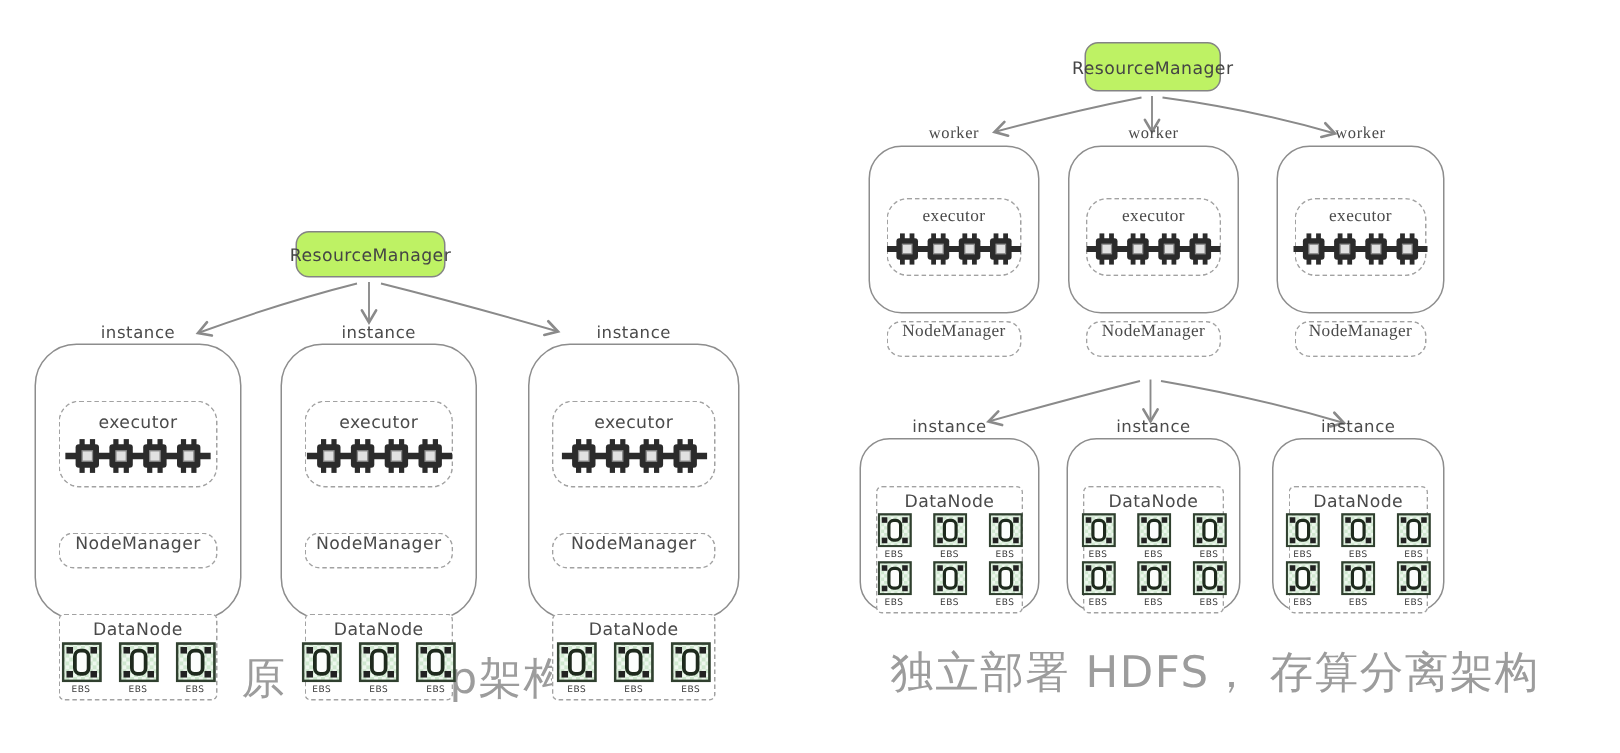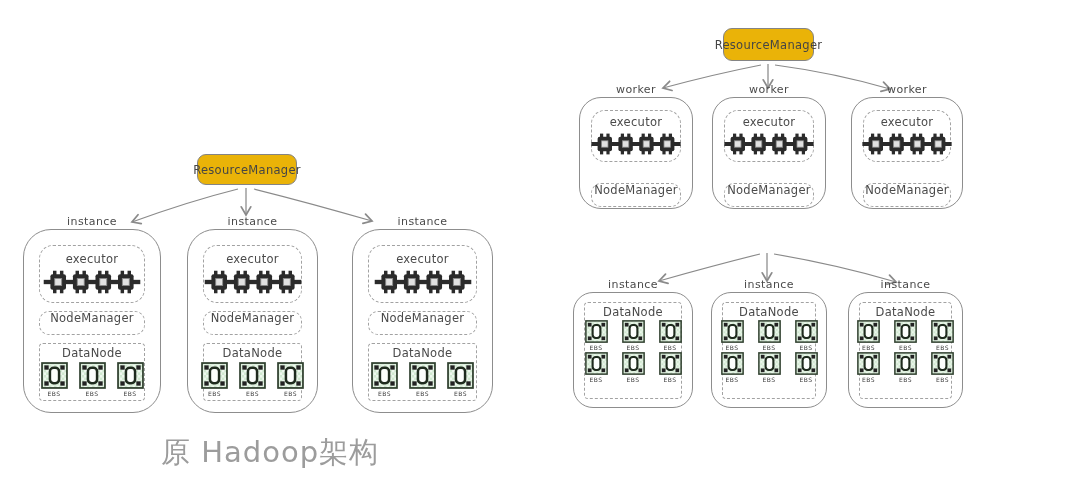--- a/index.html
+++ b/index.html
@@ -3,34 +3,34 @@
 <meta charset="utf-8">
 <style>
   * { margin:0; padding:0; box-sizing:border-box; }
   html,body { width:1080px; height:502px; background:#ffffff; overflow:hidden;
               font-family:"DejaVu Sans", sans-serif; }
   .half { position:absolute; top:0; width:540px; height:502px; }
   #left-half { left:0; }
   #right-half { left:540px; }
 
   
-  .root-box { position:absolute; background:#eab308; border:1.5px solid #848484;
+  .root-box { position:absolute; background:#bef264; border:1.5px solid #848484;
               border-radius:9px; display:flex; align-items:center; justify-content:center;
               font-size:11.5px; color:#454545; letter-spacing:.3px; z-index:2; }
 
   
   .node-box { position:absolute; background:#fff; border:1.6px solid #8d8d8d;
               display:flex; flex-direction:column; z-index:1; }
   .inst-lg  { border-radius:28px; padding:15px 15px 12px; gap:8px; }
-  .work-box { border-radius:22px; padding:12px 11px 10px; gap:21px; }
+  .work-box { border-radius:22px; padding:12px 11px 10px; gap:8px;font-family:Liberation Serif, serif; }
   .inst-sm  { border-radius:20px; padding:9px 10px 8px; }
   .node-title { position:absolute; top:-15px; left:0; right:0; text-align:center;
                 font-size:11px; color:#4a4a4a; letter-spacing:.4px; }
 
-  .dashed { border:1.3px dashed #a2a2a2; background:#fff; }
+  .dashed { border:1.3px dashed #a2a2a2; background:#fff;margin-top:22px; }
   .exec-box { border-radius:14px; display:flex; flex-direction:column; align-items:center;
               justify-content:center; gap:3px; flex:0 0 auto; }
   .exec-lg { height:58px; }
   .exec-sm { height:52px; }
   .nm-box { border-radius:10px; height:24px; display:flex; align-items:flex-start;
             justify-content:center; flex:0 0 auto; }
   .dn-box { border-radius:4px; display:flex; flex-direction:column; align-items:center;
             justify-content:flex-start; padding:3px 2px; flex:1 1 auto; }
   .inner-label { font-size:11.5px; color:#4a4a4a; letter-spacing:.3px; line-height:1.15; }
 
@@ -420,13 +420,14 @@
         <span class="ebs-cell">
           <svg class="ebs-svg" viewBox="0 0 26 26">
               <use href="#ebs-sym"></use>
             </svg>
           <span class="ebs-tag">EBS</span>
         </span>
       </div>
     </div>
   </div>
 
+  <div class="caption" style="top:429px">独立部署 HDFS， 存算分离架构</div>
 </div>
 
 </body></html>

